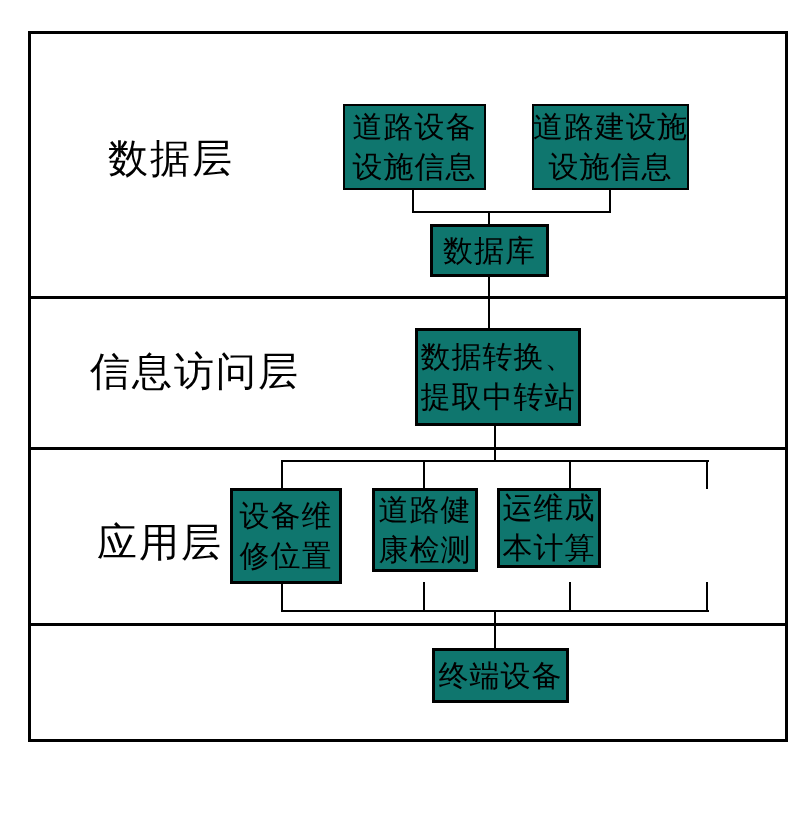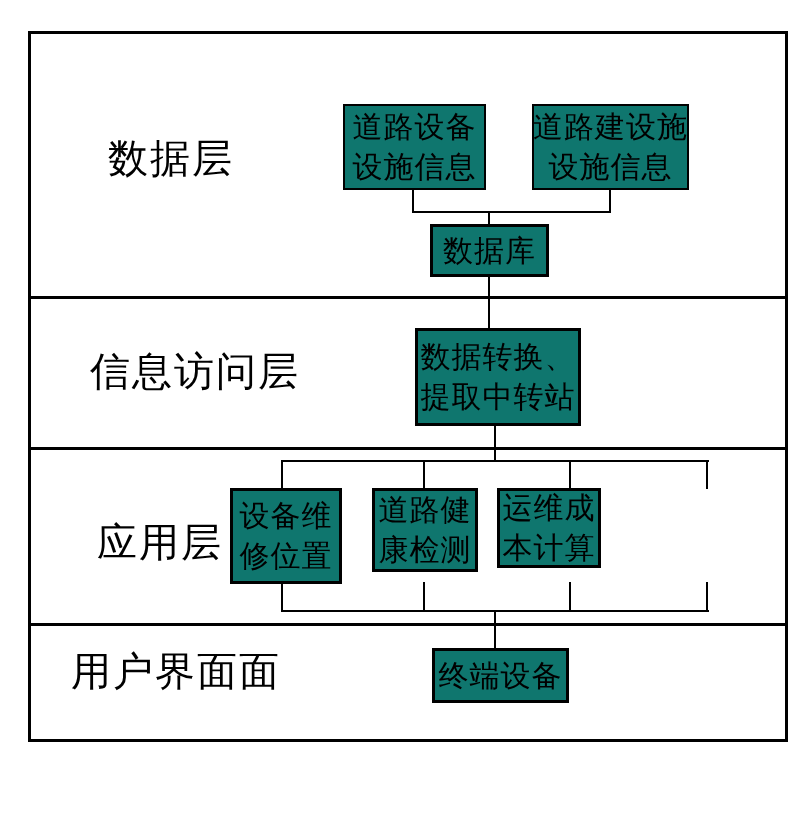--- a/index.html
+++ b/index.html
@@ -72,21 +72,20 @@
 <div class="canvas">
 
   <div class="frame"></div>
   <div class="divider" style="top:296px"></div>
   <div class="divider" style="top:447px"></div>
   <div class="divider" style="top:623px"></div>
 
   <div class="layer-label" style="left:108px;top:142px">数据层</div>
   <div class="layer-label" style="left:90px;top:355px">信息访问层</div>
   <div class="layer-label" style="left:97px;top:526px">应用层</div>
-  <div class="layer-label" style="left:71px;top:655px">用户界面面</div>
 
   <div class="cv" style="left:412px;top:190px;height:23px"></div>
   <div class="cv" style="left:609px;top:190px;height:23px"></div>
   <div class="ch" style="left:412px;top:211px;width:199px"></div>
   <div class="cv" style="left:488px;top:211px;height:14px"></div>
   <div class="cv" style="left:488px;top:275px;height:54px"></div>
 
   <div class="cv" style="left:494px;top:424px;height:38px"></div>
   <div class="ch" style="left:281px;top:460px;width:428px"></div>
   <div class="cv" style="left:281px;top:460px;height:29px"></div>

